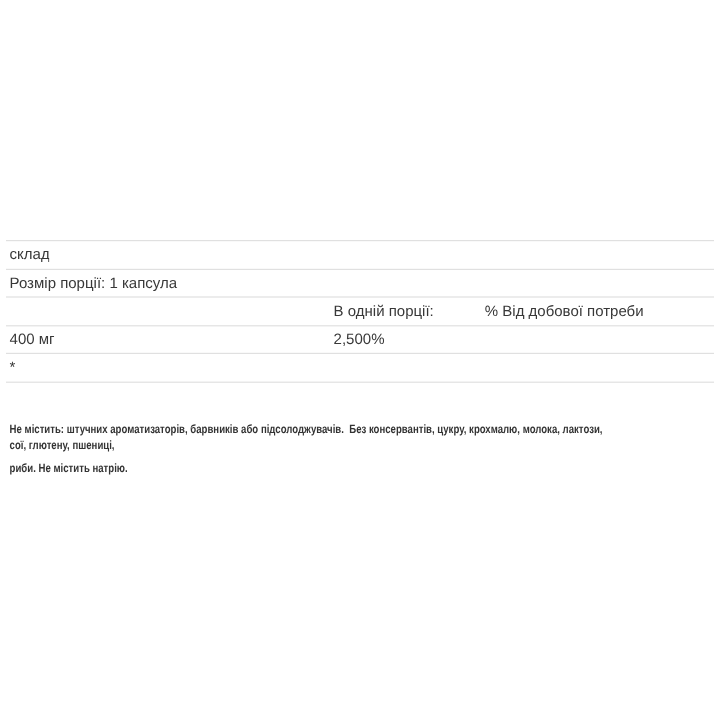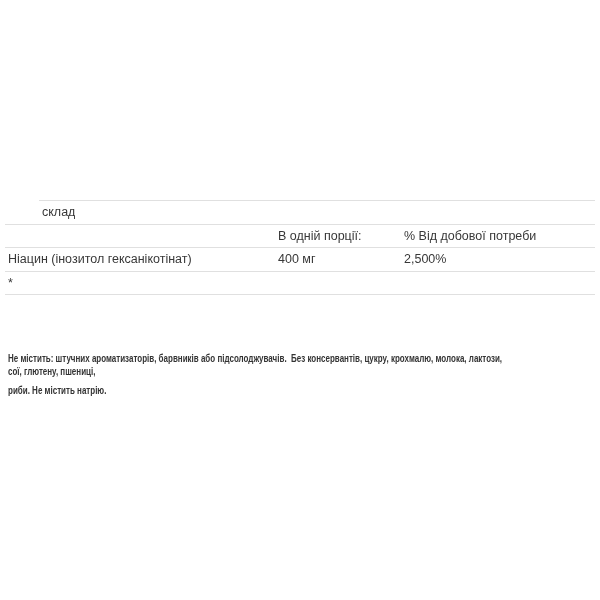--- a/index.html
+++ b/index.html
@@ -30,21 +30,20 @@
     border-top: 1px solid #e0e0e0;
     display: grid;
     grid-template-columns: 270px 126px 1fr;
     align-items: center;
     font-size: 12.5px;
     padding-left: 3px;
     white-space: pre;
   }
   .frow.single {
     display: flex;
-    margin-left: 34px;
   }
   .cell {
     display: block;
     overflow: hidden;
   }
 
   
   .disclaimer {
     position: absolute;
     left: 8px;
@@ -66,29 +65,31 @@
 </style>
 </head>
 <body>
 
 <div class="facts-table">
 
   <div class="frow single">
     <span class="cell">склад</span>
   </div>
 
+  <div class="frow single">
+    <span class="cell">Розмір порції: 1 капсула</span>
+  </div>
 
   <div class="frow">
     <span class="cell"></span>
     <span class="cell">В одній порції:</span>
     <span class="cell">% Від добової потреби</span>
   </div>
 
   <div class="frow">
-    <span class="cell">Ніацин (інозитол гексанікотінат)</span>
     <span class="cell">400 мг</span>
     <span class="cell">2,500%</span>
   </div>
 
   <div class="frow">
     <span class="cell">*</span>
   </div>
 
 
 </div>

